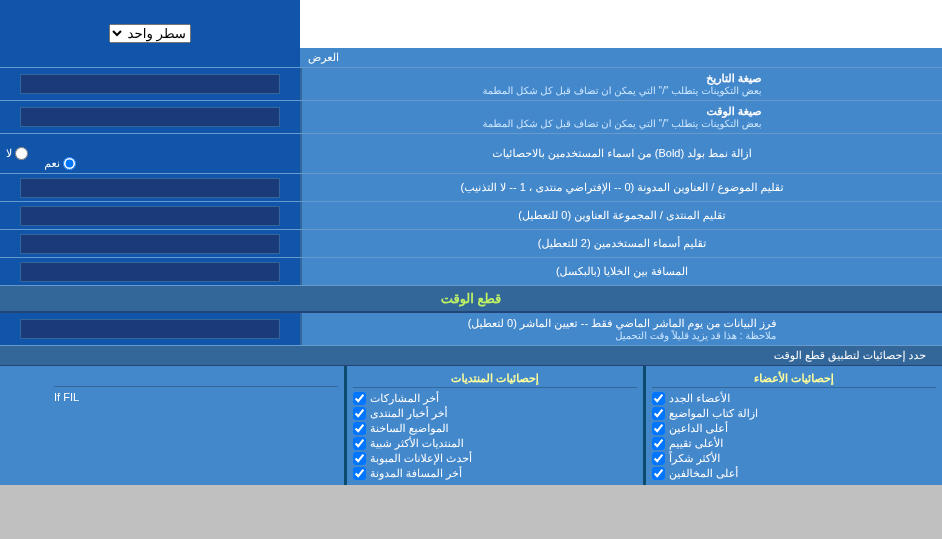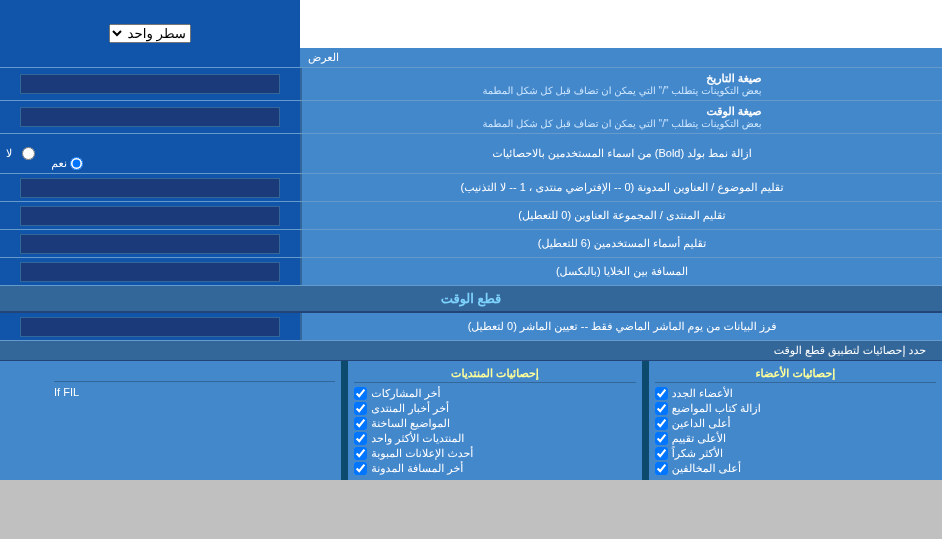--- a/index.html
+++ b/index.html
@@ -50,21 +50,21 @@
     }
     .radio-label {
       color: #fff;
       font-size: 11px;
       display: flex;
       align-items: center;
       gap: 3px;
     }
     .section-title-row {
       background: #336699;
-      color: #7dd3fc;
+      color: #bef264;
       padding: 5px 8px;
       font-weight: bold;
       text-align: center;
       font-size: 13px;
       border-bottom: 2px solid #224477;
     }
     .checkboxes-header {
       background: #336699;
       color: #fff;
       padding: 3px 16px;
@@ -72,21 +72,21 @@
       text-align: right;
       border-bottom: 1px solid #224477;
     }
     .checkboxes-grid {
       display: flex;
       background: #4488cc;
     }
     .checkbox-col {
       flex: 1;
       padding: 4px 6px;
-      border-left: 7px solid #0c4a6e;
+      border-left: 3px solid #0c4a6e;
     }
     .checkbox-col:last-child {
       border-left: none;
       margin-left: 48px;
     }
     .checkbox-col-header {
       color: #ffff99;
       font-weight: bold;
       font-size: 11px;
       text-align: center;
@@ -167,21 +167,21 @@
     </div>
   </div>
 
   <div class="row">
     <div class="row-label">ازالة نمط بولد (Bold) من اسماء المستخدمين بالاحصائيات</div>
     <div class="row-input" style="justify-content:flex-end;gap:16px;">
       <label class="radio-label" style="color:#fff;font-size:11px;display:flex;align-items:center;gap:3px;margin-top:20px;">
         <input type="radio" name="bold_remove" value="yes" checked="" style="">
         <span>نعم</span>
       </label>
-      <label class="radio-label" style="color:#fff;font-size:11px;display:flex;align-items:flex-end;gap:10px;">
+      <label class="radio-label" style="color:#fff;font-size:11px;display:flex;align-items:flex-end;gap:3px;">
         <input type="radio" name="bold_remove" value="no" style="">
         <span>لا</span>
       </label>
     </div>
   </div>
 
   <div class="row">
     <div class="row-label">تقليم الموضوع / العناوين المدونة (0 -- الإفتراضي منتدى ، 1 -- لا التذنيب)</div>
     <div class="row-input">
       <input type="text" style="">
@@ -189,41 +189,42 @@
   </div>
 
   <div class="row">
     <div class="row-label">تقليم المنتدى / المجموعة العناوين (0 للتعطيل)</div>
     <div class="row-input">
       <input type="text" style="">
     </div>
   </div>
 
   <div class="row">
-    <div class="row-label">تقليم أسماء المستخدمين (6 للتعطيل)</div>
+    <div class="row-label">تقليم أسماء المستخدمين (2 للتعطيل)</div>
     <div class="row-input">
       <input type="text" style="">
     </div>
   </div>
 
   <div class="row">
     <div class="row-label">المسافة بين الخلايا (بالبكسل)</div>
     <div class="row-input">
       <input type="text" style="">
     </div>
   </div>
 
   <div class="section-title-row">
     <span>قطع الوقت</span>
   </div>
 
   <div class="row">
     <div class="row-label">
       <div>
         <div>فرز البيانات من يوم الماشر الماضي فقط -- تعيين الماشر (0 لتعطيل)</div>
+        <div style="font-size:10px;color:#cce6ff;">ملاحظة : هذا قد يزيد قليلاً وقت التحميل</div>
       </div>
     </div>
     <div class="row-input">
       <input type="text" style="">
     </div>
   </div>
 
   <div>
     <div class="checkboxes-header">
       <span>حدد إحصائيات لتطبيق قطع الوقت</span>
@@ -266,21 +267,21 @@
         </div>
         <div class="checkbox-item">
           <span>أخر أخبار المنتدى</span>
           <input type="checkbox" checked="" style="">
         </div>
         <div class="checkbox-item">
           <span>المواضيع الساخنة</span>
           <input type="checkbox" checked="" style="">
         </div>
         <div class="checkbox-item">
-          <span>المنتديات الأكثر واحد</span>
+          <span>المنتديات الأكثر شبية</span>
           <input type="checkbox" checked="" style="">
         </div>
         <div class="checkbox-item">
           <span>أحدث الإعلانات المبوبة</span>
           <input type="checkbox" checked="" style="">
         </div>
         <div class="checkbox-item">
           <span>أخر المسافة المدونة</span>
           <input type="checkbox" checked="" style="">
         </div>

